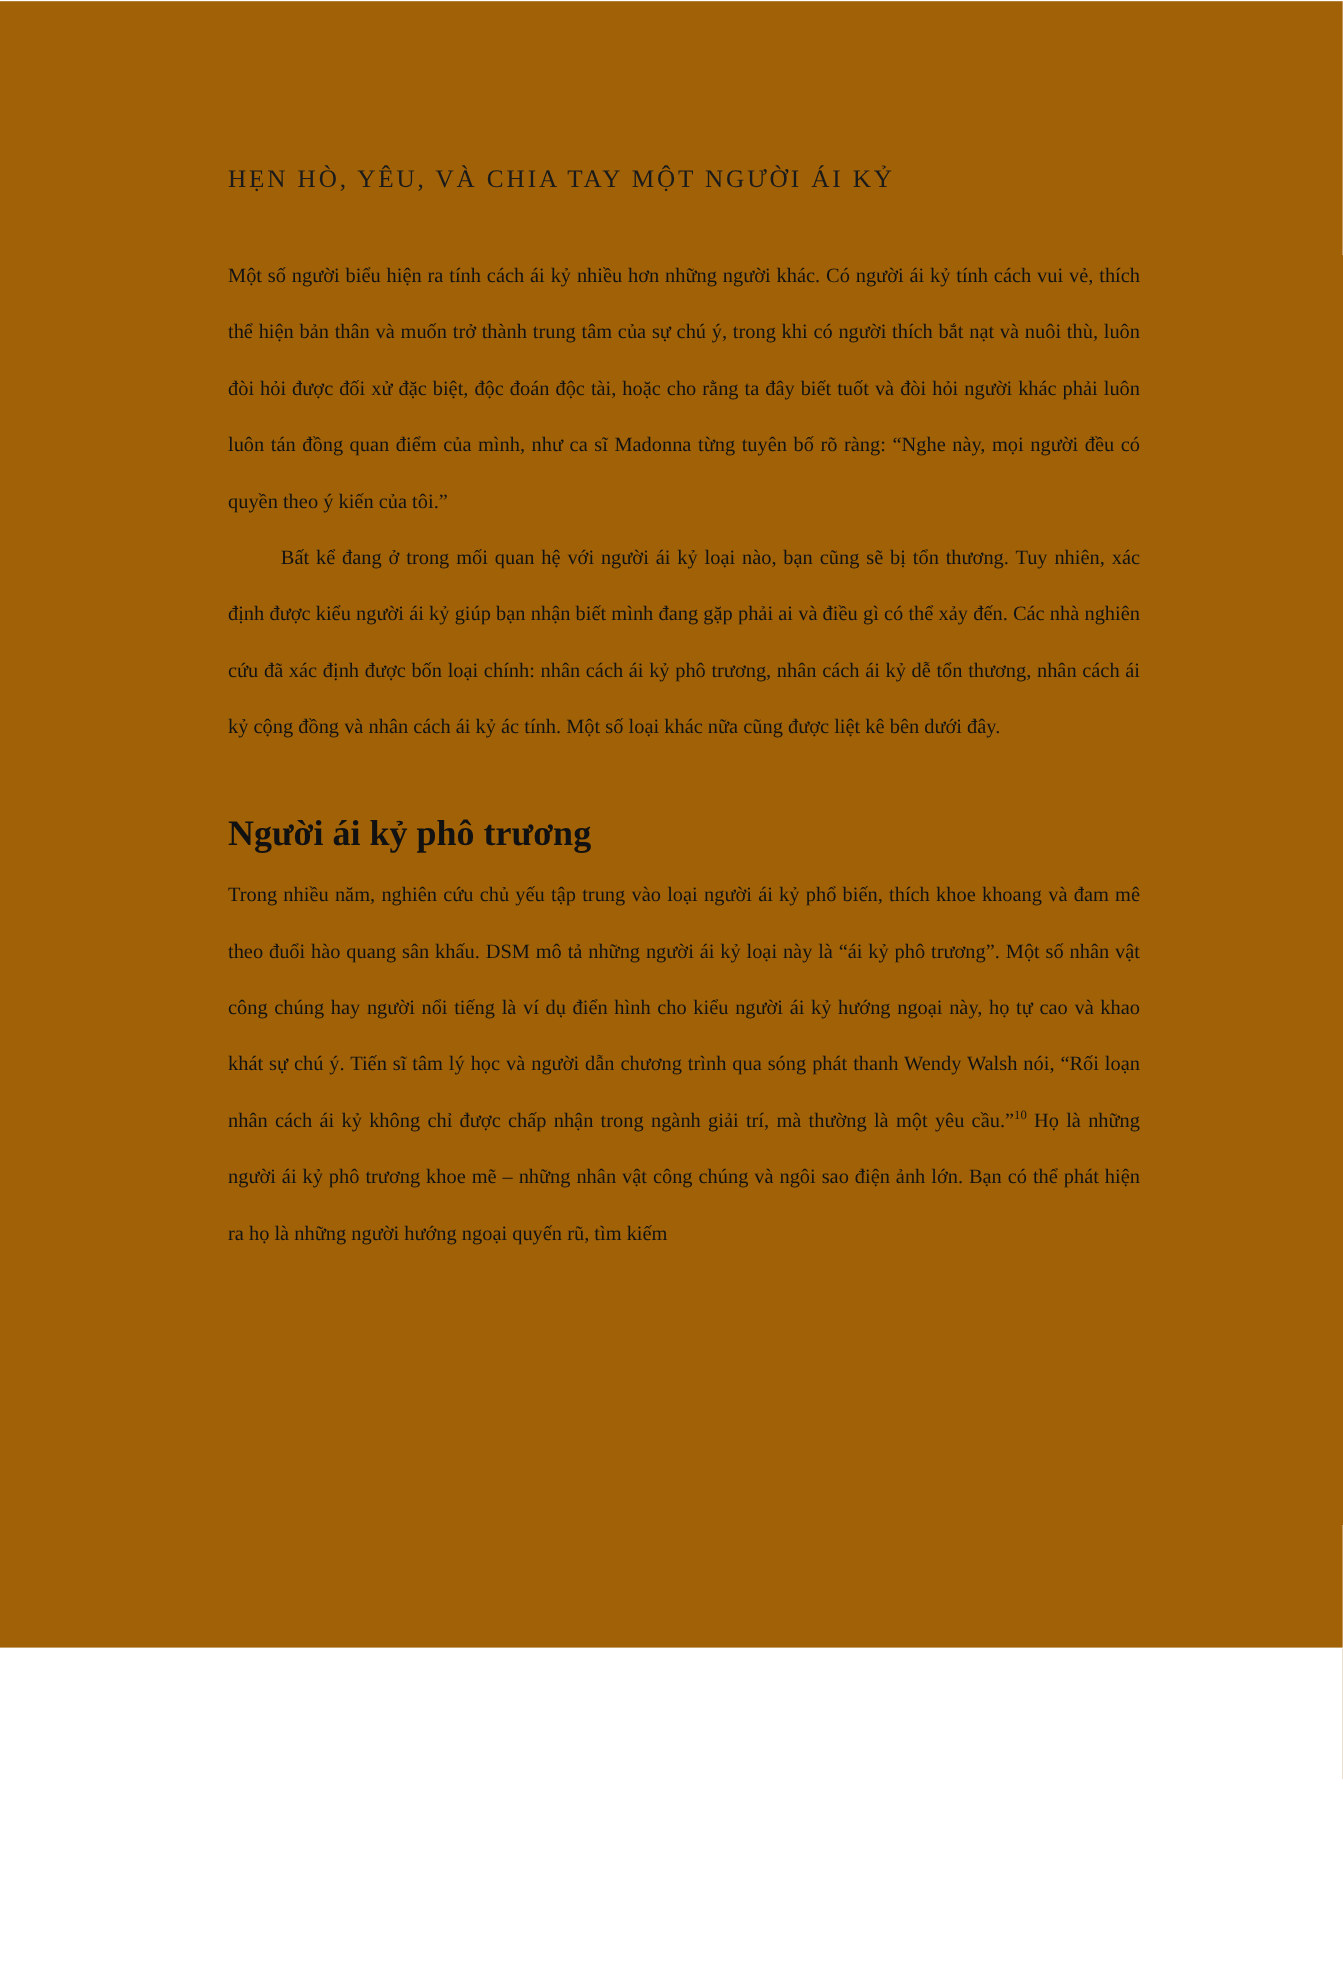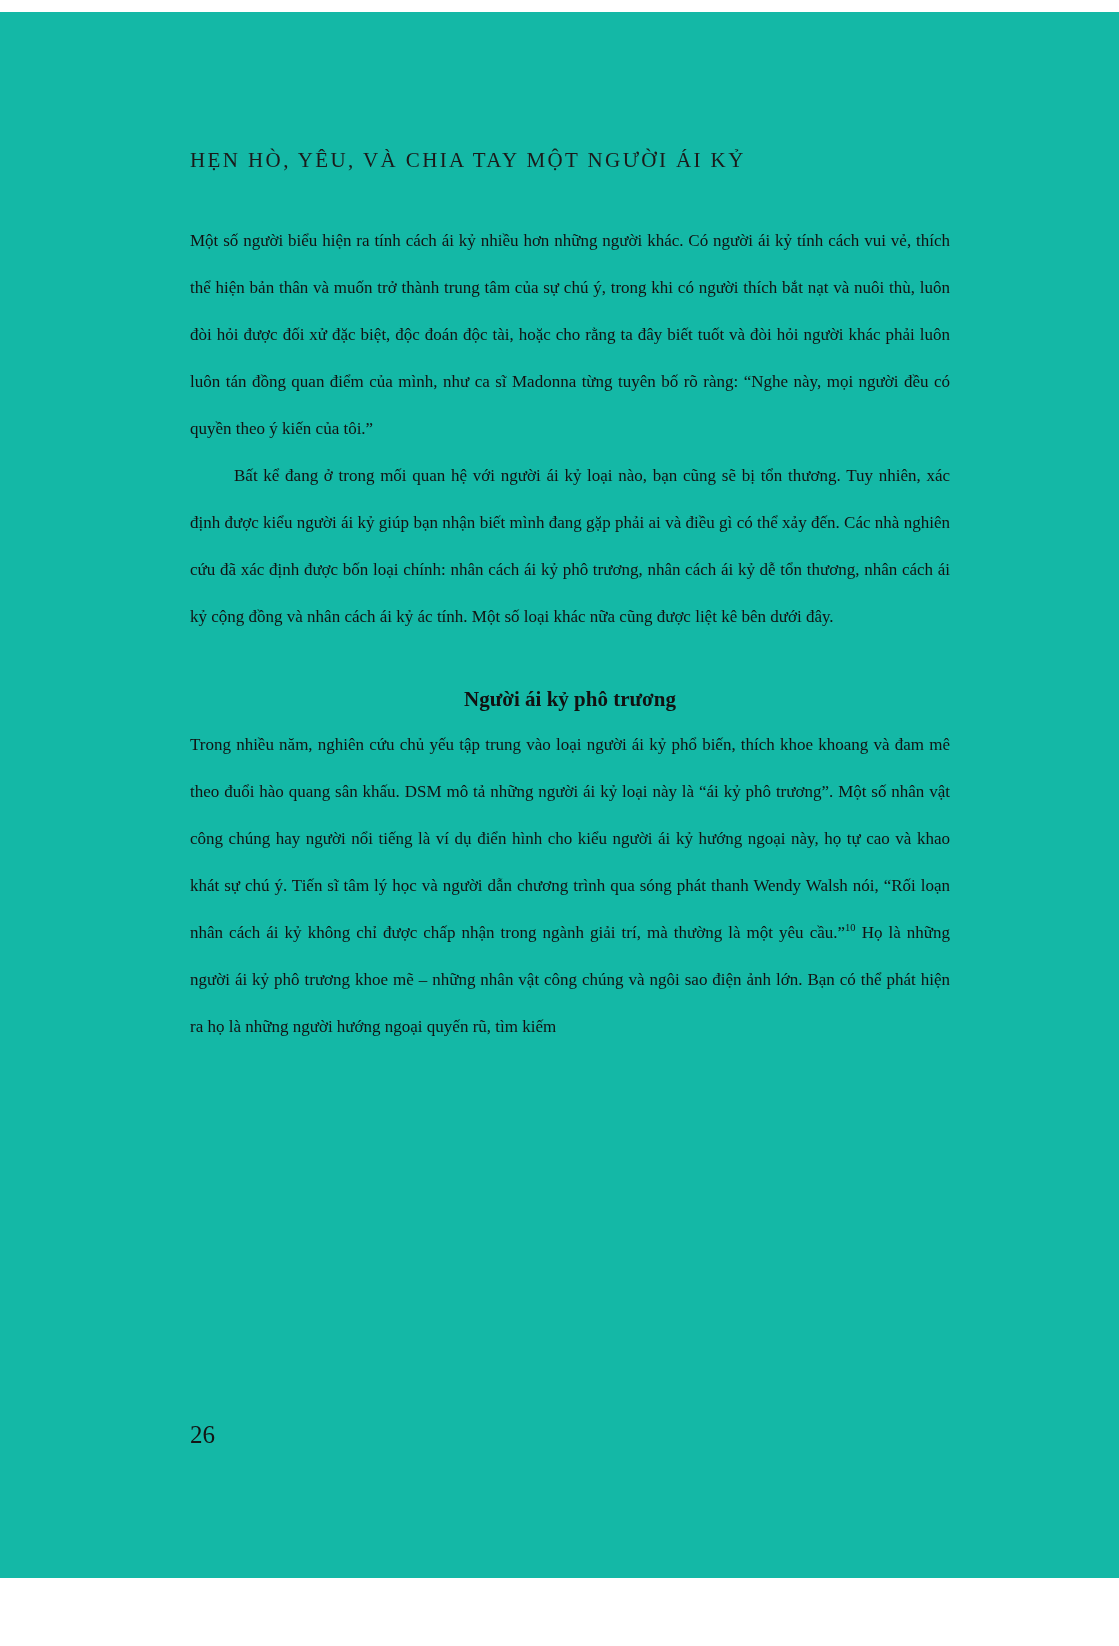--- a/index.html
+++ b/index.html
@@ -5,23 +5,23 @@
 <style>
   html, body {
     margin: 0;
     padding: 0;
     background: #ffffff;
   }
 
   .page {
     position: relative;
     width: 1119px;
-    height: 1566px;
-    margin: 12px auto;
-    background: #14b8a6;
+    height: 1372px;
+    margin: 1px auto;
+    background: #a16207;
     box-sizing: border-box;
     overflow: hidden;
   }
 
   .content {
     position: absolute;
     left: 190px;
     top: 136px;
     width: 760px;
   }
@@ -45,26 +45,25 @@
     font-weight: bold;
     color: #111111;
     letter-spacing: 0.3px;
     line-height: 1.25;
     margin: 0 0 14px 0;
   }
 
   
   .sub-heading {
     font-family: "Liberation Serif", "DejaVu Serif", serif;
-    font-size: 21px;
+    font-size: 30px;
     font-weight: bold;
     color: #111111;
     line-height: 1.3;
     margin: 46px 0 8px 0;
-    text-align: center;
   }
 
   
   .body-par {
     font-family: "Liberation Serif", "DejaVu Serif", serif;
     font-size: 17px;
     line-height: 47px;
     color: #121212;
     text-align: justify;
     text-justify: inter-word;

